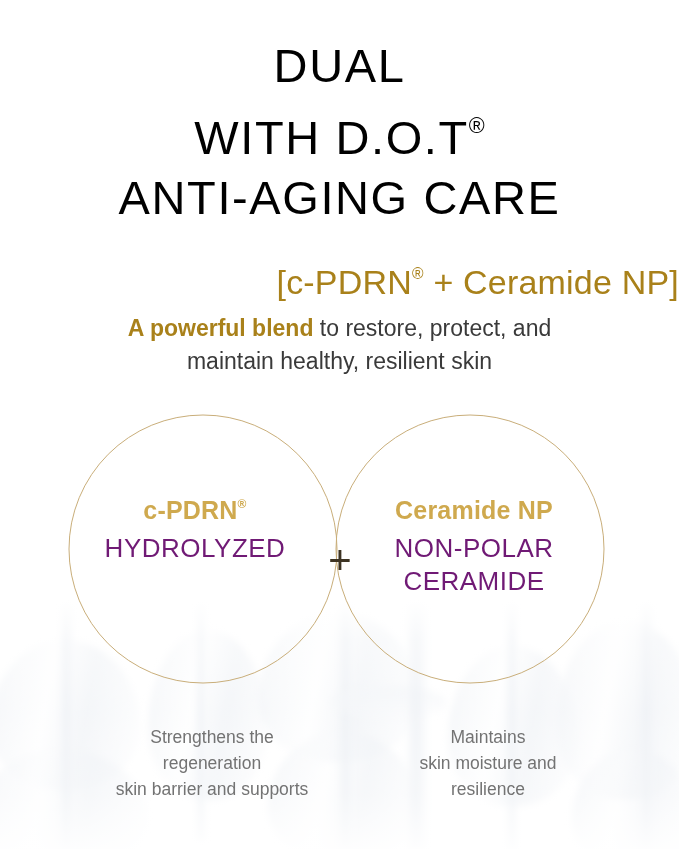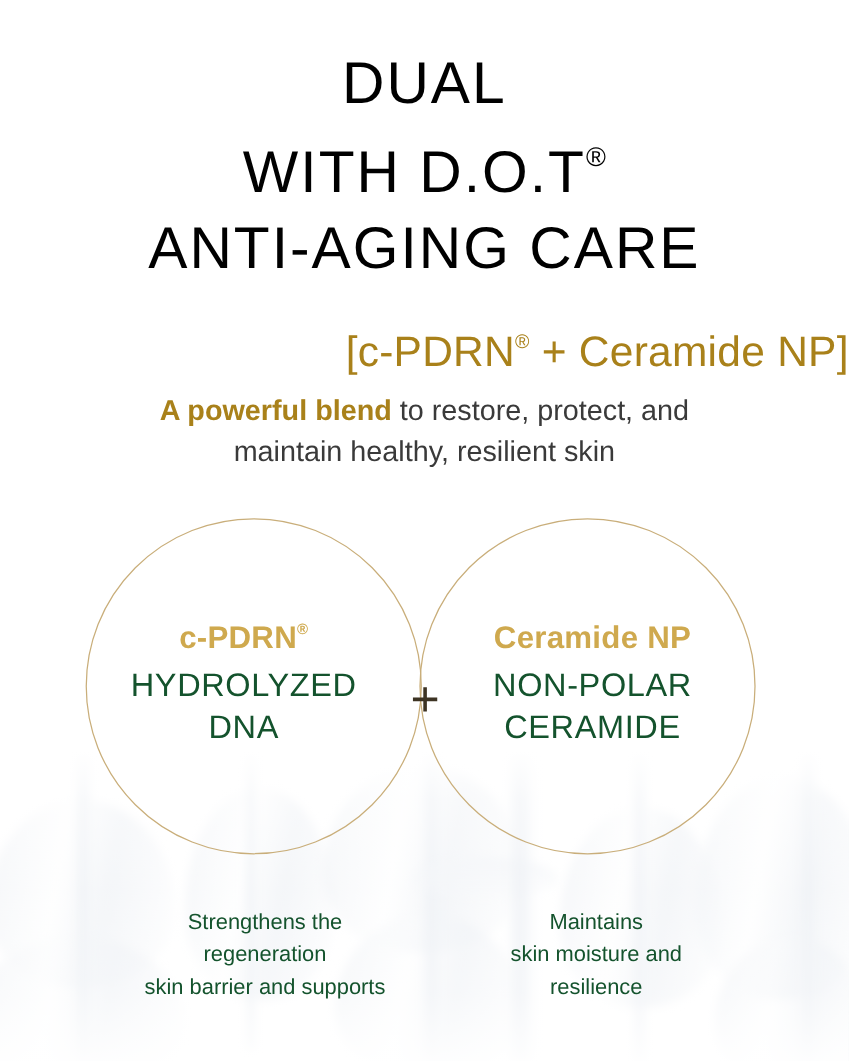--- a/index.html
+++ b/index.html
@@ -142,21 +142,21 @@
     font-size: 25px;
     font-weight: 600;
     letter-spacing: 0.2px;
     white-space: nowrap;
   }
   .venn-sub .reg {
     font-size: 0.48em;
     vertical-align: 0.9em;
   }
   .venn-main {
-    color: #14532d;
+    color: #701a75;
     font-size: 26px;
     font-weight: 400;
     letter-spacing: 0.5px;
     margin-top: 7px;
     line-height: 33px;
   }
 
   #left-block  { left: 70px;  top: 496px; width: 250px; }
   #right-block { left: 349px; top: 496px; width: 250px; }
 
@@ -169,27 +169,27 @@
     color: #3d3323;
     font-size: 40px;
     font-weight: 500;
     line-height: 48px;
   }
 
   
   .caption {
     position: absolute;
     text-align: center;
-    color: #14532d;
+    color: #737373;
     font-size: 17.5px;
     line-height: 26px;
     font-weight: 400;
   }
   #caption-left  { left: 92px;  top: 724px; width: 240px; }
-  #caption-right { left: 377px; top: 724px; width: 200px; }
+  #caption-right { left: 388px; top: 724px; width: 200px; }
 </style>
 </head>
 <body>
 
 <div id="poster">
 
   <div id="backdrop">
     <div class="glass" style="left:-10px;  top:40px;  width:150px; height:150px;"></div>
     <div class="glass" style="left:-24px;  top:150px; width:172px; height:120px;"></div>
     <div class="stem" style="left:60px;   top:0px;   width:14px;  height:250px;"></div>
@@ -223,21 +223,20 @@
 
   <svg id="venn" viewBox="0 0 679 849">
     <circle cx="203" cy="549" r="134" fill="none" stroke="#c9ae7a" stroke-width="1"></circle>
     <circle cx="470" cy="549" r="134" fill="none" stroke="#c9ae7a" stroke-width="1"></circle>
   </svg>
 
   <div class="venn-block" id="left-block">
     <div class="venn-sub"><span>c-PDRN</span><span class="reg">®</span></div>
     <div class="venn-main">
       <div>HYDROLYZED</div>
-      <div>DNA</div>
     </div>
   </div>
 
   <div class="plus-sign">+</div>
 
   <div class="venn-block" id="right-block">
     <div class="venn-sub">Ceramide NP</div>
     <div class="venn-main">
       <div>NON-POLAR</div>
       <div>CERAMIDE</div>

